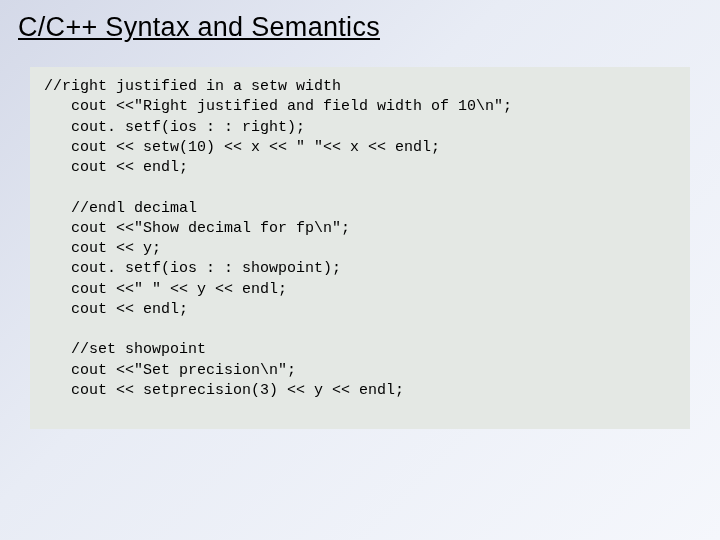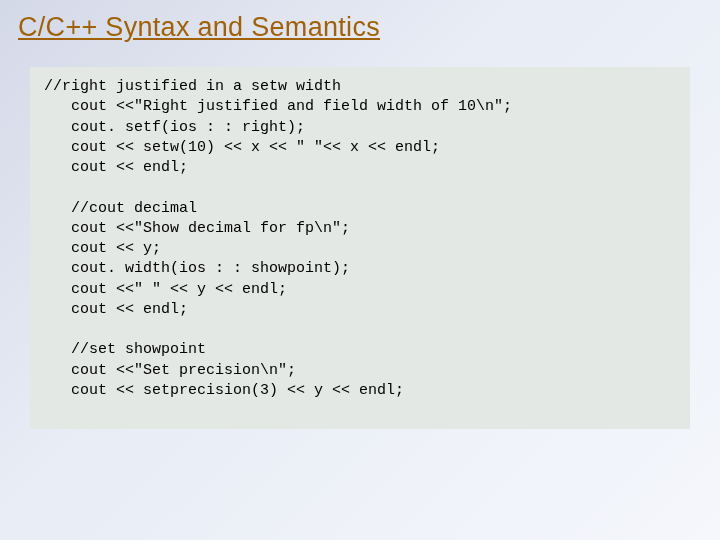--- a/index.html
+++ b/index.html
@@ -14,21 +14,21 @@
       font-family: Arial, Helvetica, sans-serif;
       overflow: hidden;
     }
     .slide {
       width: 100%;
       height: 100%;
       padding: 12px 18px;
     }
     .title {
       font-size: 27px;
-      color: #a16207;
+      color: #000000;
       font-weight: normal;
       text-decoration: underline;
       margin-bottom: 24px;
       letter-spacing: 0.3px;
     }
     .code-block {
       background: #e4e8e4;
       padding: 10px 14px 28px 14px;
       font-family: "Courier New", Courier, monospace;
       font-size: 15px;
@@ -43,23 +43,23 @@
 <body>
 
 <div class="slide">
   <h1 class="title">C/C++ Syntax and Semantics</h1>
   <div class="code-block"><span>//right justified in a setw width</span>
 <span>   cout &lt;&lt;"Right justified and field width of 10\n";</span>
 <span>   cout. setf(ios : : right);</span>
 <span>   cout &lt;&lt; setw(10) &lt;&lt; x &lt;&lt; " "&lt;&lt; x &lt;&lt; endl;</span>
 <span>   cout &lt;&lt; endl;</span>
 <span></span>
-<span>   //cout decimal</span>
+<span>   //endl decimal</span>
 <span>   cout &lt;&lt;"Show decimal for fp\n";</span>
 <span>   cout &lt;&lt; y;</span>
-<span>   cout. width(ios : : showpoint);</span>
+<span>   cout. setf(ios : : showpoint);</span>
 <span>   cout &lt;&lt;" " &lt;&lt; y &lt;&lt; endl;</span>
 <span>   cout &lt;&lt; endl;</span>
 <span></span>
 <span>   //set showpoint</span>
 <span>   cout &lt;&lt;"Set precision\n";</span>
 <span>   cout &lt;&lt; setprecision(3) &lt;&lt; y &lt;&lt; endl;</span></div>
 </div>
 
 </body></html>

